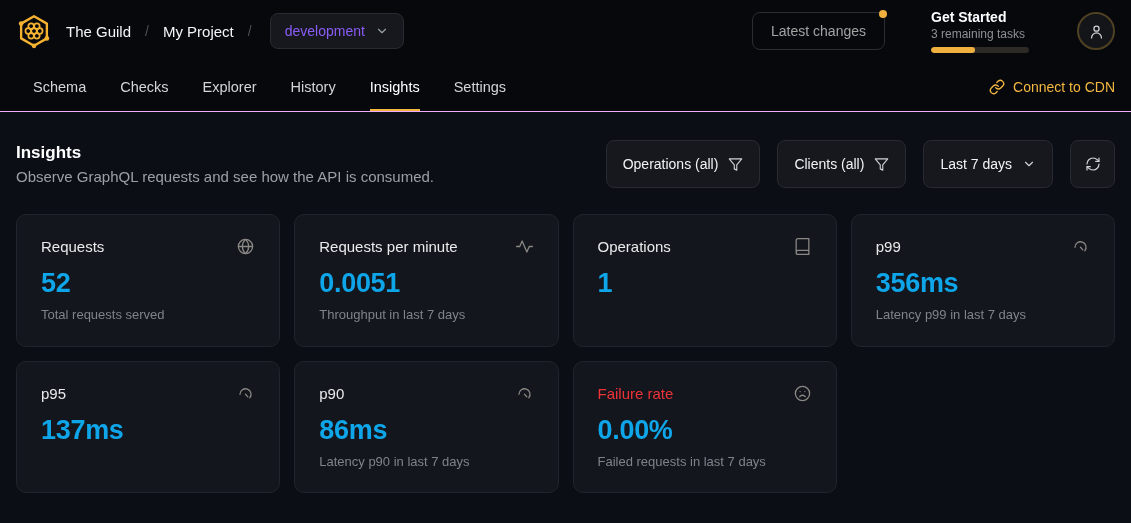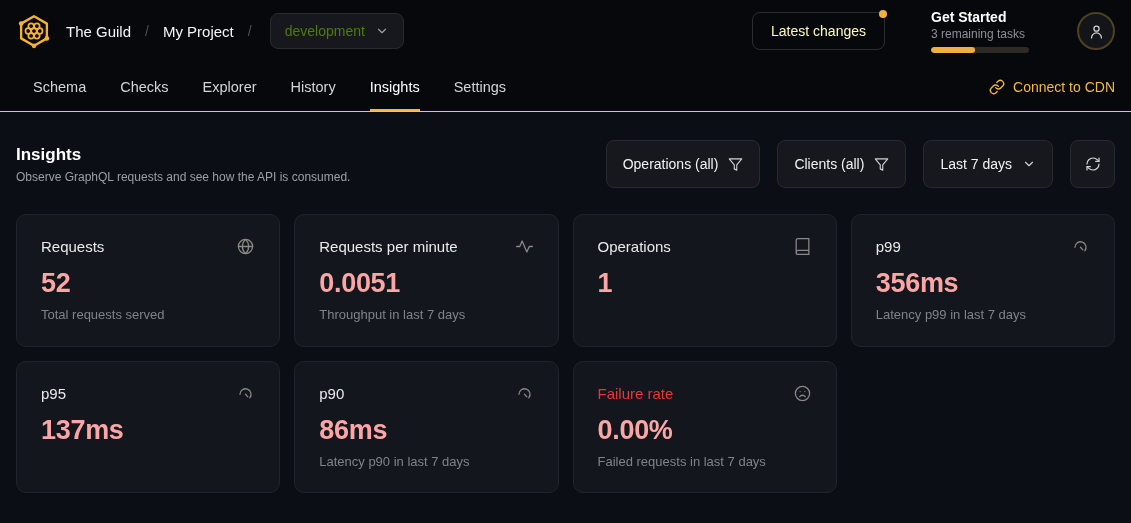--- a/index.html
+++ b/index.html
@@ -17,28 +17,28 @@
     height:62px; background:#06080c; display:flex; align-items:center;
     padding:0 16px;
   }
   .brand-left { display:flex; align-items:center; gap:14px; }
   .logo { width:36px; height:36px; }
   .crumb { font-size:15px; color:#f4f5f6; }
   .crumb-sep { color:#4b5058; font-size:14px; }
   .target-select {
     display:flex; align-items:center; gap:10px; margin-left:4px;
     background:#16181d; border:1px solid #272a31; border-radius:8px;
-    padding:9px 14px; color:#4d7c0f; font-size:14px; cursor:pointer;
+    padding:9px 14px; color:#8b5cf6; font-size:14px; cursor:pointer;
   }
   .target-select .chev { color:#9aa0a8; }
 
   .header-right { margin-left:auto; display:flex; align-items:center; gap:46px; }
   .latest-btn {
     position:relative; background:transparent; border:1px solid #2a2d34;
-    border-radius:8px; padding:10px 18px; color:#fef9c3; font-size:14px; cursor:pointer;
+    border-radius:8px; padding:10px 18px; color:#a3a3a3; font-size:14px; cursor:pointer;
     font-family:"Liberation Sans", sans-serif;
   }
   .latest-dot {
     position:absolute; top:-3px; right:-3px; width:8px; height:8px;
     border-radius:50%; background:#f0b03f;
   }
   .get-started { width:100px; }
   .gs-title { font-size:14px; font-weight:700; color:#fff; }
   .gs-sub { font-size:12px; color:#8b9097; margin-top:2px; white-space:nowrap; }
   .gs-bar { margin-top:6px; height:6px; width:98px; background:#2e2b26; border-radius:3px; overflow:hidden; }
@@ -64,21 +64,21 @@
     margin-left:auto; display:flex; align-items:center; gap:8px;
     color:#f4b740; font-size:14px; cursor:pointer;
   }
 
   
   .section-head {
     display:flex; justify-content:space-between; align-items:center;
     padding:28px 16px 26px 16px;
   }
   .page-title { font-size:17px; font-weight:700; color:#fff; margin-bottom:5px; }
-  .page-sub { font-size:12px; color:#9aa0a6; }
+  .page-sub { font-size:15px; color:#9aa0a6; }
   .filters { display:flex; align-items:center; gap:17px; }
   .filter-btn {
     height:48px; display:flex; align-items:center; gap:10px; padding:0 16px;
     background:#16181d; border:1px solid #272a31; border-radius:8px;
     color:#f2f3f5; font-size:14px; cursor:pointer; font-family:"Liberation Sans", sans-serif;
   }
   .filter-btn .ficon { color:#cfd3d8; }
   .icon-btn { width:45px; justify-content:center; padding:0; }
 
   
@@ -88,21 +88,21 @@
   }
   .card {
     background:#13161c; border:1px solid #20242c; border-radius:10px;
     padding:22px 24px;
   }
   .card-head { display:flex; justify-content:space-between; align-items:center; margin-bottom:12px; }
   .card-title { font-size:15px; color:#e9eaec; }
   .card-title.success { color:#10b981; }
   .card-title.failure { color:#ee3338; }
   .card-icon { color:#8b8985; }
-  .card-value { font-size:27px; font-weight:700; color:#fca5a5; letter-spacing:-0.3px; }
+  .card-value { font-size:27px; font-weight:700; color:#0ea5e9; letter-spacing:-0.3px; }
   .card-desc { margin-top:7px; font-size:13px; color:#7f838a; line-height:1.35; }
 </style>
 </head>
 <body>
 
 <div class="header">
   <div class="brand-left">
     <span>
       <svg class="logo" viewBox="0 0 40 40" fill="none">
         <path d="M20 3.5 34.3 11.8 V28.2 L20 36.5 5.7 28.2 V11.8 Z" stroke="#f5b231" stroke-width="2.6" stroke-linejoin="round"></path>

